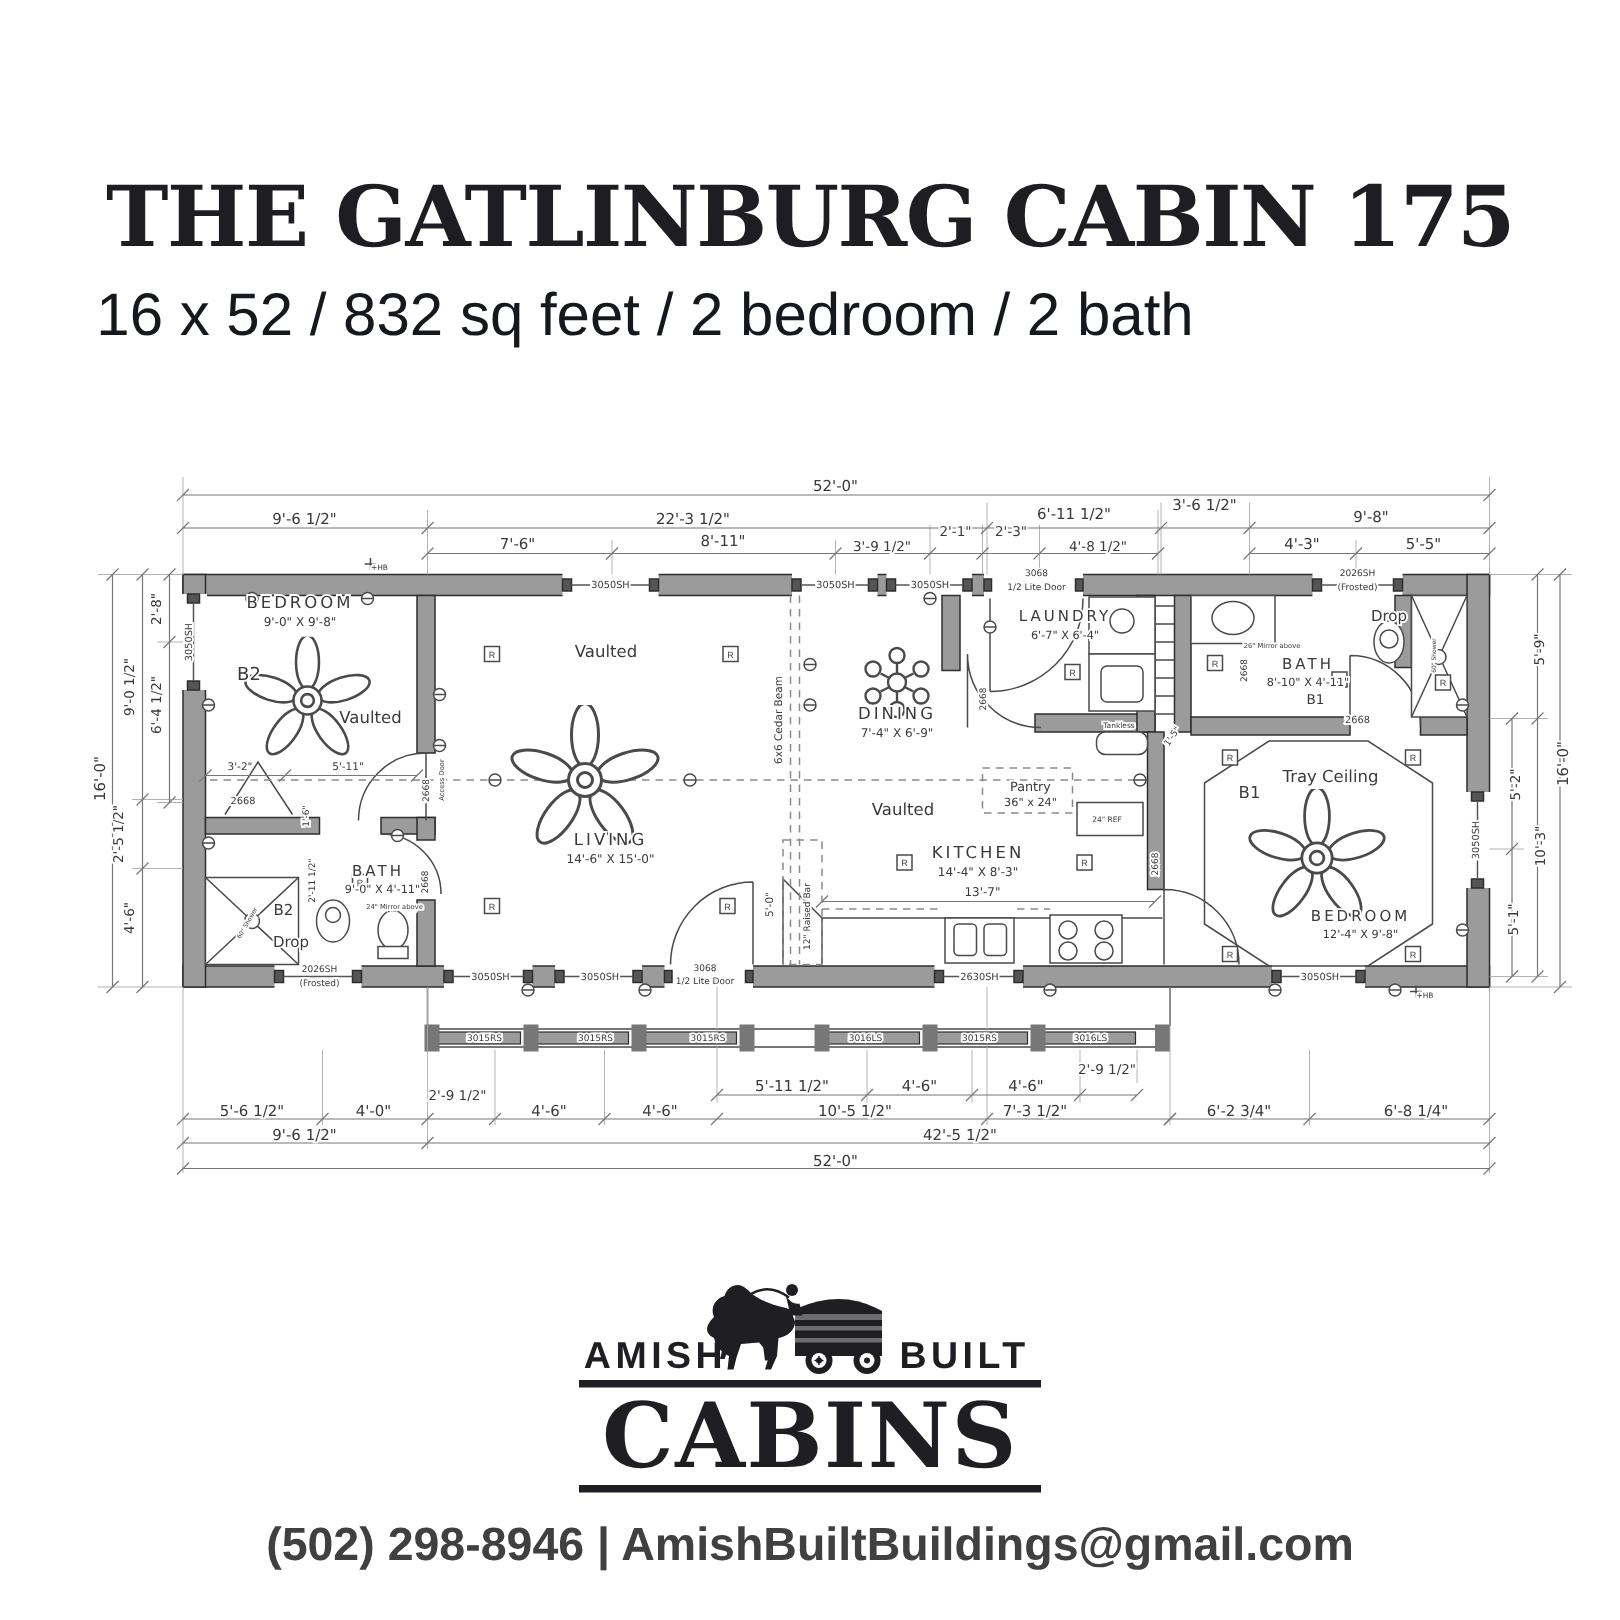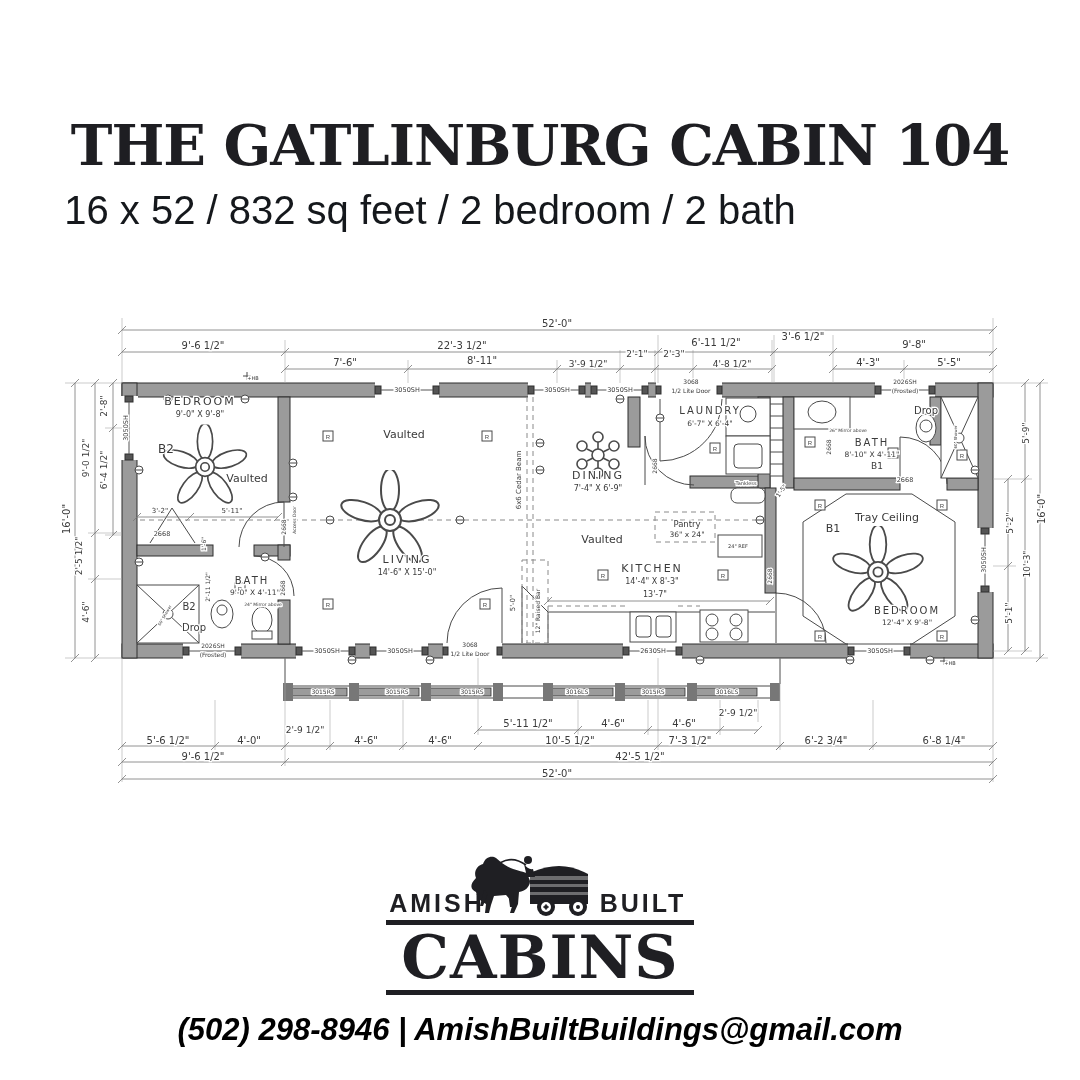--- a/index.html
+++ b/index.html
@@ -4,41 +4,41 @@
 <style>
   html,body{margin:0;padding:0;background:#fff;}
   #stage{position:relative;width:1080px;height:1080px;background:#fff;overflow:hidden;
          font-family:"Liberation Sans",sans-serif;}
   .title{position:absolute;left:0;top:112px;width:1080px;text-align:center;
          font-family:"DejaVu Serif",serif;font-weight:800;font-size:56px;letter-spacing:-1px;
          color:#1e1e22;}
   .subtitle{position:absolute;left:0;top:188px;width:860px;text-align:center;
          font-family:"Liberation Sans",sans-serif;font-weight:500;font-size:40px;color:#15181c;}
   .contact{position:absolute;left:0;top:1012px;width:1080px;text-align:center;
-         font-family:"Liberation Sans",sans-serif;font-weight:700;font-size:31px;color:#000000;font-style:italic;}
+         font-family:"Liberation Sans",sans-serif;font-weight:700;font-size:31px;color:#404040;}
   svg text.plab{font-family:"DejaVu Sans",sans-serif;fill:#3a3a3a;
          paint-order:stroke;stroke:#ffffff;stroke-width:2.5px;text-anchor:middle;}
   svg text.room{letter-spacing:2px;}
   .wall{fill:#9b9b9b;stroke:#2e2e2e;stroke-width:1;}
   .thin{fill:none;stroke:#4a4a4a;stroke-width:1;}
   .fix{fill:#fff;stroke:#4a4a4a;stroke-width:1;}
   .dash{fill:none;stroke:#8a8a8a;stroke-width:1;stroke-dasharray:5 4;}
   .dim{stroke:#777;stroke-width:0.8;fill:none;}
   .ext{stroke:#aaa;stroke-width:0.6;fill:none;}
   .logo-word{font-family:"Liberation Sans",sans-serif;font-weight:700;letter-spacing:3px;
          font-size:25px;fill:#1f1f23;}
   .logo-main{font-family:"DejaVu Serif",serif;font-weight:800;font-size:60px;letter-spacing:1px;
          fill:#1f1f23;}
 </style>
 </head>
 <body>
 
 <div id="stage">
 
-  <div class="title">THE GATLINBURG CABIN 104</div>
+  <div class="title">THE GATLINBURG CABIN 175</div>
   <div class="subtitle">16 x 52 / 832 sq feet / 2 bedroom / 2 bath</div>
 
   <svg id="plan-svg" width="1080" height="1080" viewBox="0 0 1080 1080" style="position:absolute;left:0;top:0">
     <defs>
       <symbol id="fan" viewBox="-50 -50 100 100">
         <g fill="#fff" stroke="#4a4a4a" stroke-width="2">
           <ellipse cx="0" cy="-30" rx="9" ry="21"></ellipse>
           <ellipse cx="0" cy="-30" rx="9" ry="21" transform="rotate(72)"></ellipse>
           <ellipse cx="0" cy="-30" rx="9" ry="21" transform="rotate(144)"></ellipse>
           <ellipse cx="0" cy="-30" rx="9" ry="21" transform="rotate(216)"></ellipse>

